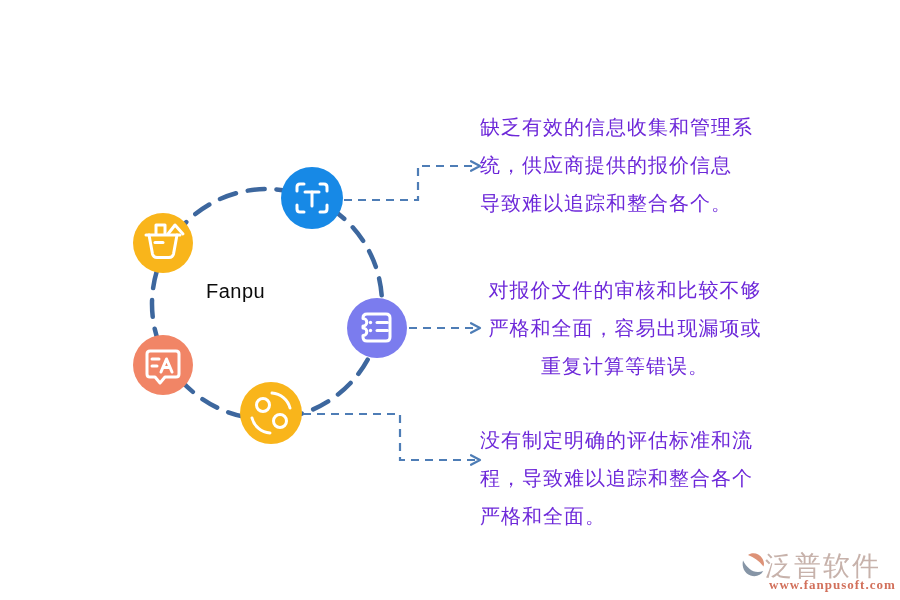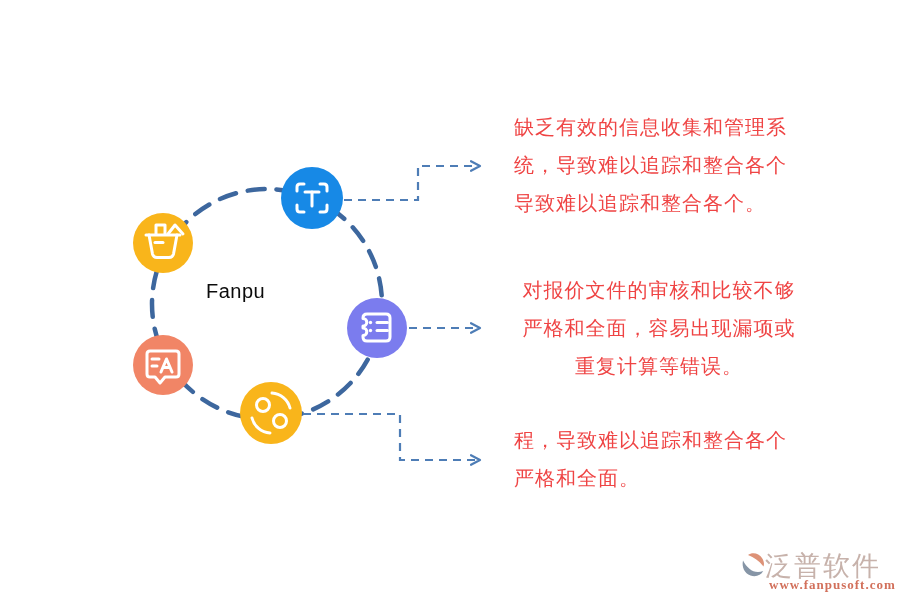--- a/index.html
+++ b/index.html
@@ -7,23 +7,23 @@
     position:relative;width:900px;height:600px;background:#ffffff;overflow:hidden;
     font-family:"Liberation Sans",sans-serif;
   }
   .diagram-svg{position:absolute;left:0;top:0;width:900px;height:600px;}
   .center-label{
     position:absolute;left:206px;top:280px;width:120px;
     font-family:"Liberation Sans","DejaVu Sans",sans-serif;
     font-size:20px;color:#0b0b0b;letter-spacing:0.5px;
   }
   .ann{
-    position:absolute;left:514px;width:290px;
+    position:absolute;left:480px;width:290px;
     font-family:"Liberation Serif","DejaVu Serif",serif;
-    font-size:20px;line-height:38px;color:#ef4444;letter-spacing:1px;
+    font-size:20px;line-height:38px;color:#6d28d9;letter-spacing:1px;
   }
   .ann-1{top:108px;}
   .ann-2{top:271px;text-align:center;}
   .ann-3{top:421px;}
   .ann-line{white-space:nowrap;}
   .logo{position:absolute;left:738px;top:548px;width:152px;height:45px;}
   .logo-mark{position:absolute;left:2px;top:3px;width:26px;height:28px;}
   .logo-brand{
     position:absolute;left:27px;top:0px;
     font-family:"Liberation Serif","DejaVu Serif",serif;
@@ -96,31 +96,32 @@
       <circle cx="280" cy="421" r="6.5"></circle>
       <path d="M272,393 a20,20 0 0 1 18,15"></path>
       <path d="M270,433 a20,20 0 0 1 -18,-15"></path>
     </g>
   </svg>
 
   <div class="center-label">Fanpu</div>
 
   <div class="ann ann-1">
     <div class="ann-line">缺乏有效的信息收集和管理系</div>
-    <div class="ann-line">统，导致难以追踪和整合各个</div>
+    <div class="ann-line">统，供应商提供的报价信息</div>
     <div class="ann-line">导致难以追踪和整合各个。</div>
   </div>
 
   <div class="ann ann-2">
     <div class="ann-line">对报价文件的审核和比较不够</div>
     <div class="ann-line">严格和全面，容易出现漏项或</div>
     <div class="ann-line">重复计算等错误。</div>
   </div>
 
   <div class="ann ann-3">
+    <div class="ann-line">没有制定明确的评估标准和流</div>
     <div class="ann-line">程，导致难以追踪和整合各个</div>
     <div class="ann-line">严格和全面。</div>
   </div>
 
   <div class="logo">
     <svg class="logo-mark" viewBox="0 0 26 28">
       <path d="M8,4 C12,1 19,2 22,7 C24,10 24.5,13 23.5,15.5 C19,9.5 14,6.5 8,4 Z" fill="#dd9277"></path>
       <path d="M3,9.5 C1.5,16 4.5,22.5 10.5,24.5 C15.5,26.3 21,24.5 23.2,20 C14.5,23.5 7.5,18 3,9.5 Z" fill="#8695a6"></path>
     </svg>
     <div class="logo-brand">泛普软件</div>

